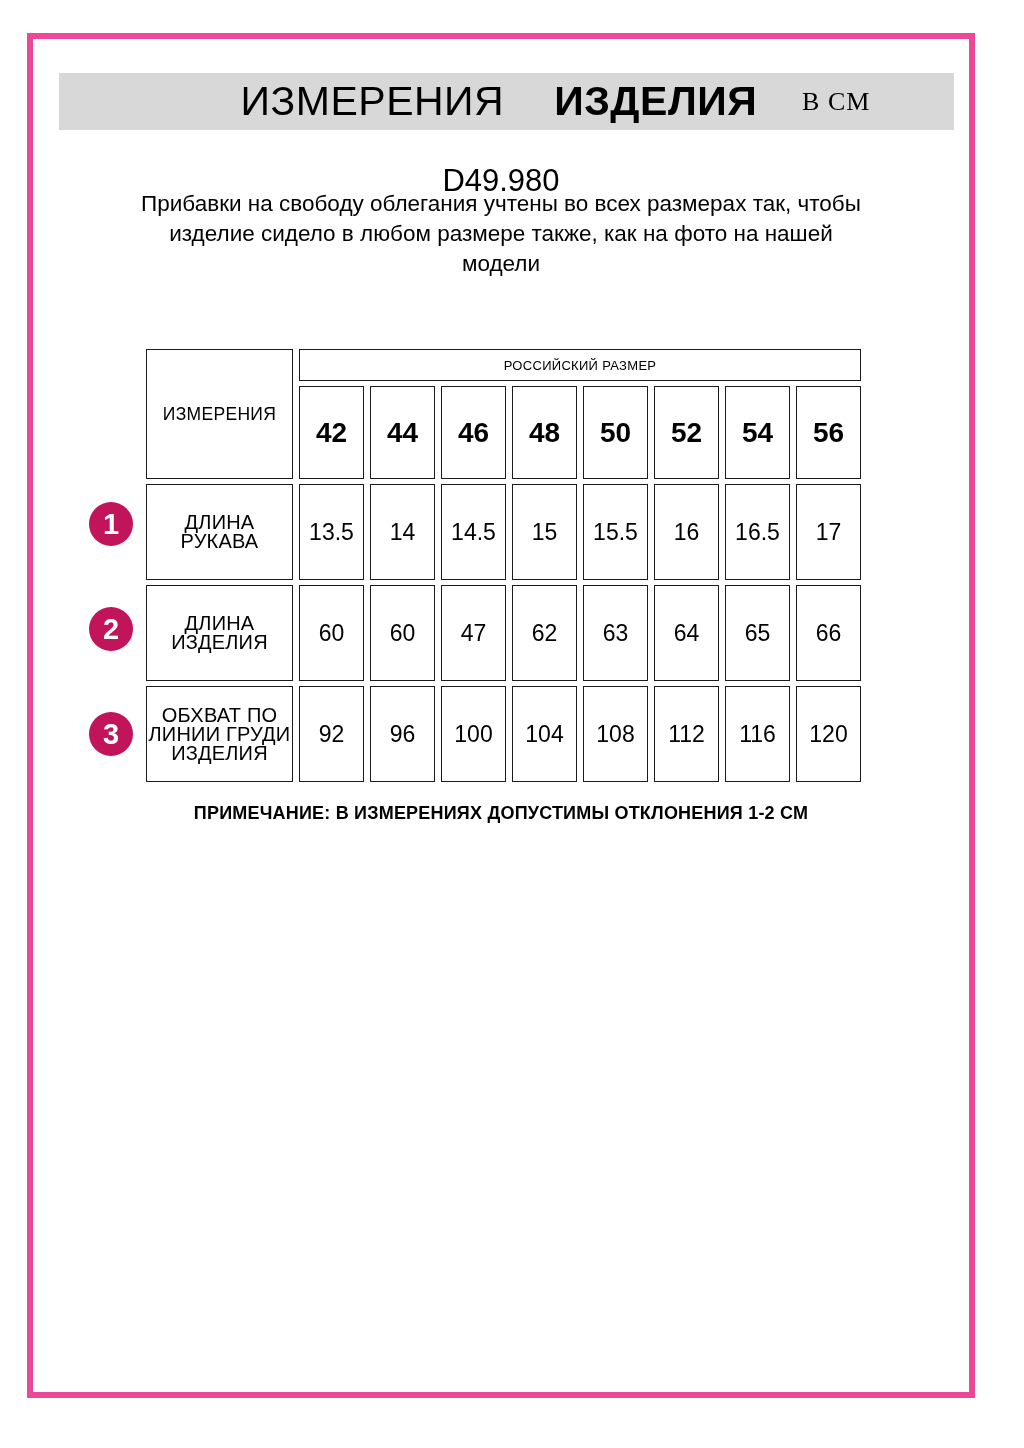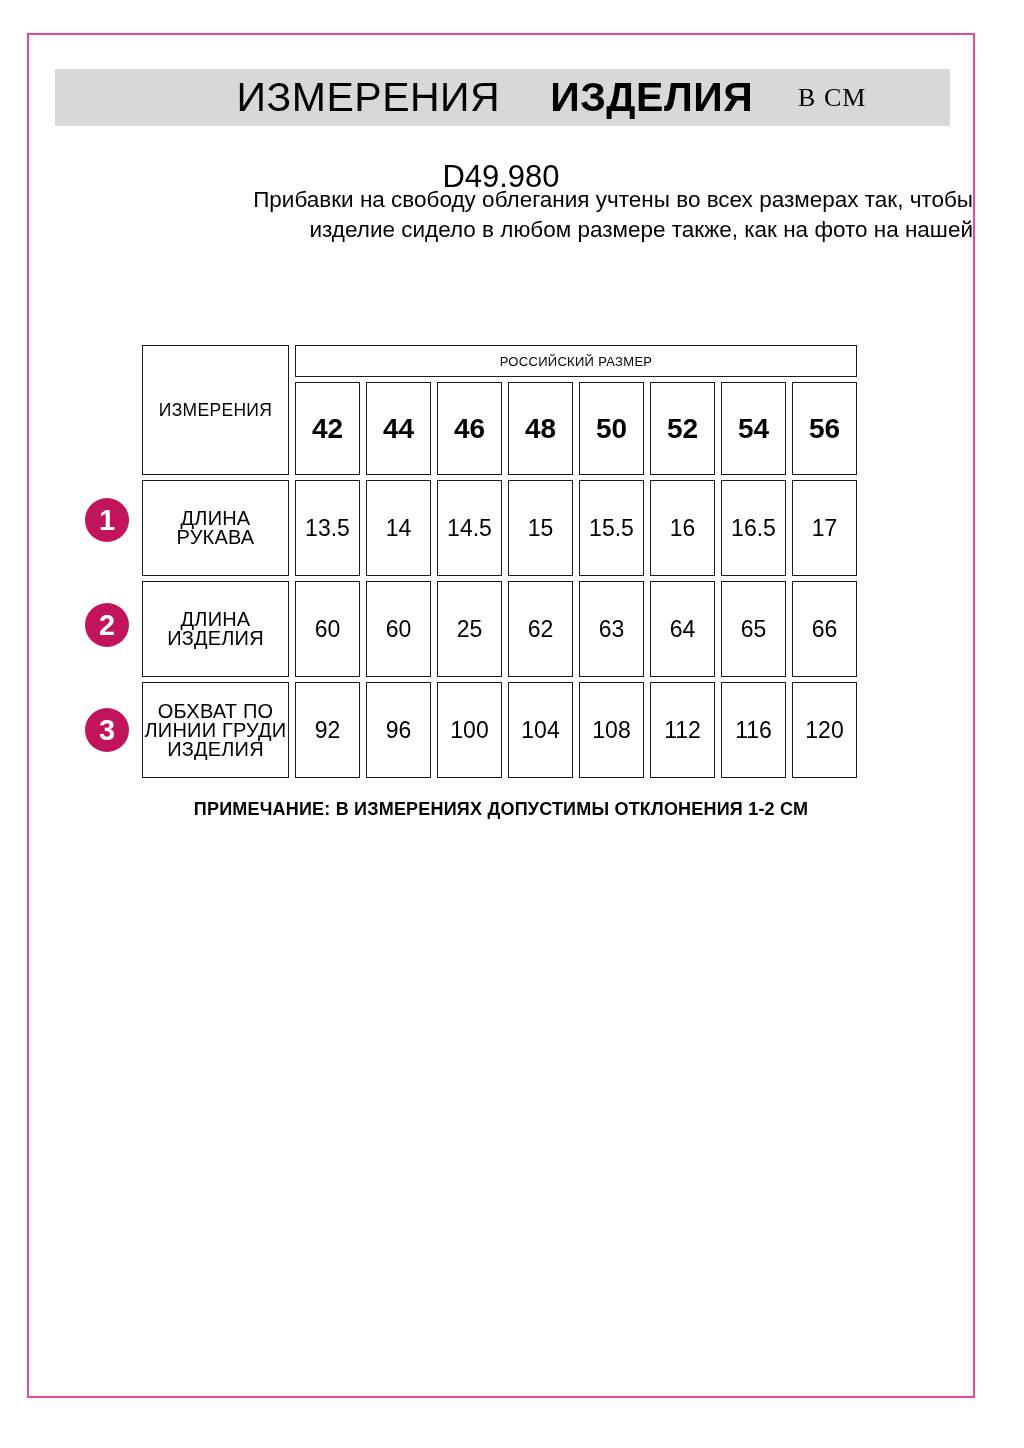--- a/index.html
+++ b/index.html
@@ -8,21 +8,21 @@
     width: 1024px; height: 1448px;
     font-family: "Liberation Sans", "DejaVu Sans", sans-serif;
     color: #000;
     position: relative;
     overflow: hidden;
   }
   .frame {
     position: absolute;
     left: 27px; top: 33px;
     width: 948px; height: 1365px;
-    border: 2px solid #ec4899;
+    border: 6px solid #ec4899;
     background: #ffffff;
   }
   .title-band {
     position: absolute;
     left: 26px; top: 34px;
     width: 895px; height: 57px;
     background: #d8d8d8;
     display: flex;
     align-items: center;
     justify-content: center;
@@ -52,21 +52,21 @@
     left: 0; top: 124px;
     width: 100%;
     text-align: center;
     font-size: 31px;
     font-weight: 400;
   }
   .description {
     position: absolute;
     left: 0; top: 150px;
     width: 100%;
-    text-align: right;
+    text-align: center;
     font-size: 22.5px;
     line-height: 30px;
     font-weight: 400;
   }
   table.size-table {
     position: absolute;
     left: 107px; top: 305px;
     border-collapse: separate;
     border-spacing: 6px 5px;
   }
@@ -138,20 +138,21 @@
     <span class="title-measurements">ИЗМЕРЕНИЯ</span>
     <span class="title-product">ИЗДЕЛИЯ</span>
     <span class="title-units">В СМ</span>
   </div>
 
   <div class="model-code">D49.980</div>
 
   <div class="description" id="description">
       <div>Прибавки на свободу облегания учтены во всех размерах так, чтобы</div>
       <div>изделие сидело в любом размере также, как на фото на нашей</div>
+      <div>модели</div>
     </div>
 
   <table class="size-table">
     <tbody>
       <tr>
         <td class="corner-cell" rowspan="2">ИЗМЕРЕНИЯ</td>
         <td class="group-cell" colspan="8">РОССИЙСКИЙ РАЗМЕР</td>
       </tr>
       <tr class="sizes-row" id="sizes-row">
           <td>42</td>
@@ -173,21 +174,21 @@
           <td class="value-cell">15</td>
           <td class="value-cell">15.5</td>
           <td class="value-cell">16</td>
           <td class="value-cell">16.5</td>
           <td class="value-cell">17</td>
         </tr>
         <tr class="data-row">
           <td class="label-cell"><span>ДЛИНА</span><br><span>ИЗДЕЛИЯ</span></td>
           <td class="value-cell">60</td>
           <td class="value-cell">60</td>
-          <td class="value-cell">25</td>
+          <td class="value-cell">47</td>
           <td class="value-cell">62</td>
           <td class="value-cell">63</td>
           <td class="value-cell">64</td>
           <td class="value-cell">65</td>
           <td class="value-cell">66</td>
         </tr>
         <tr class="data-row">
           <td class="label-cell"><span>ОБХВАТ ПО</span><br><span>ЛИНИИ ГРУДИ</span><br><span>ИЗДЕЛИЯ</span></td>
           <td class="value-cell">92</td>
           <td class="value-cell">96</td>

